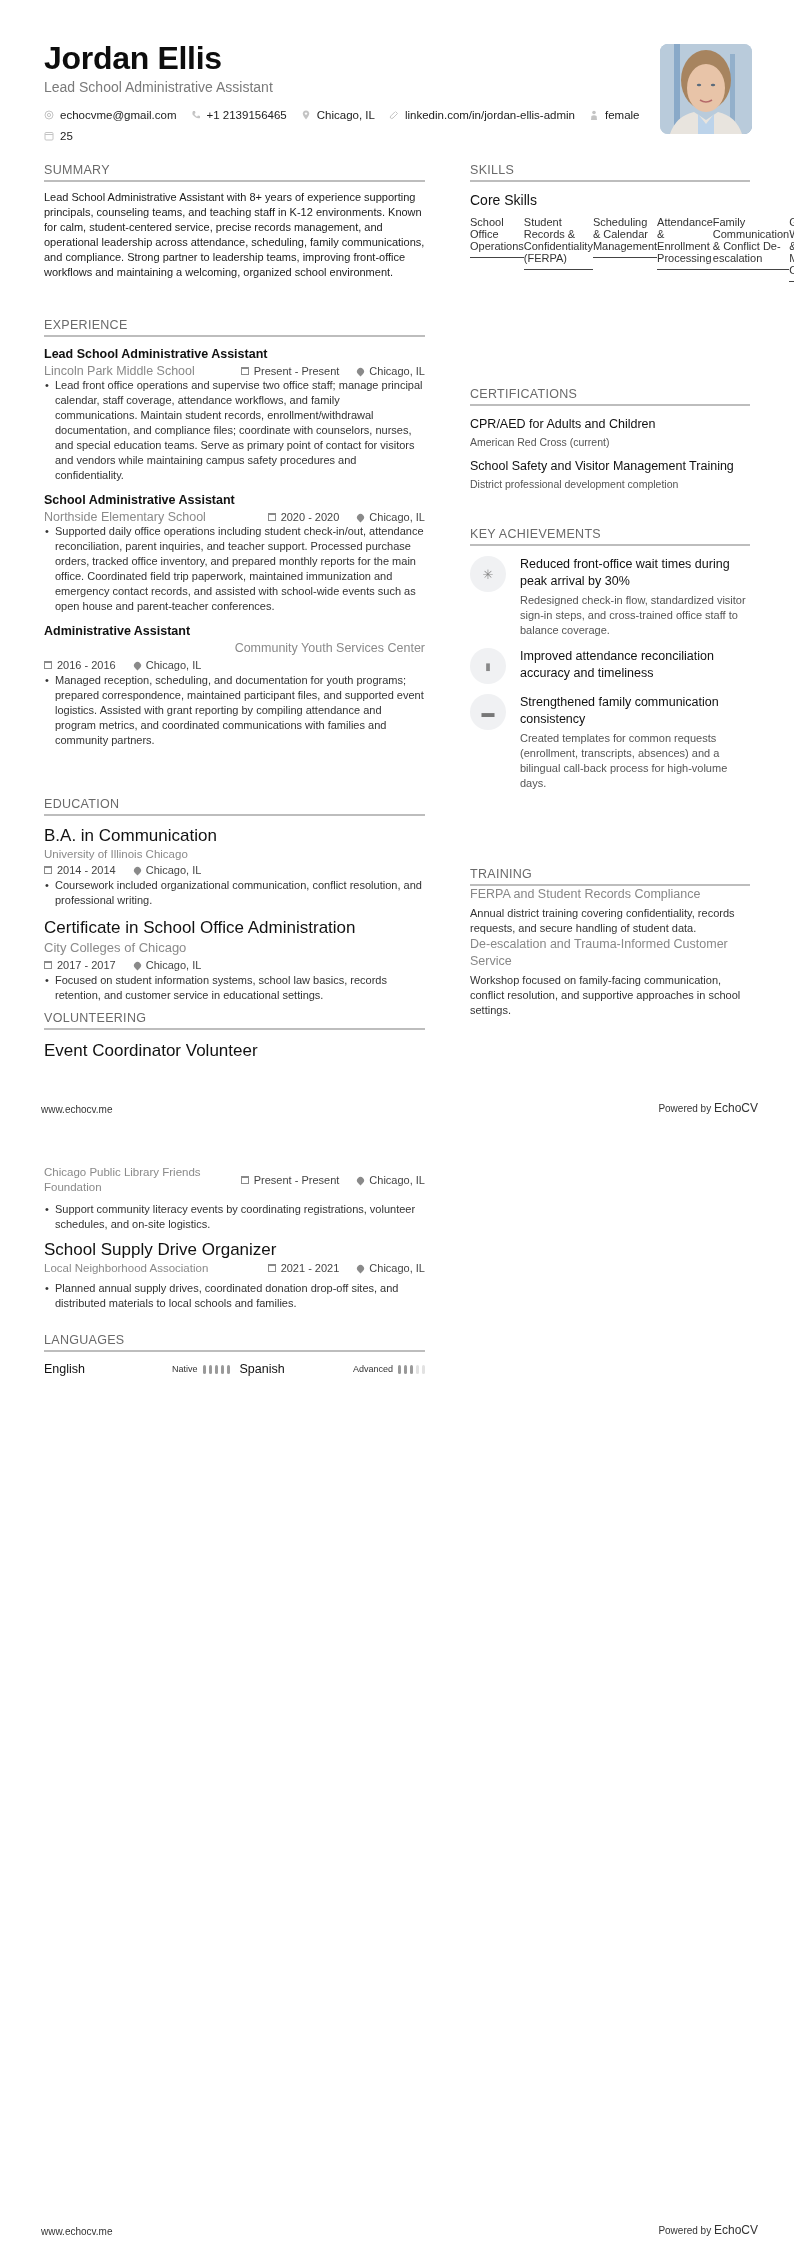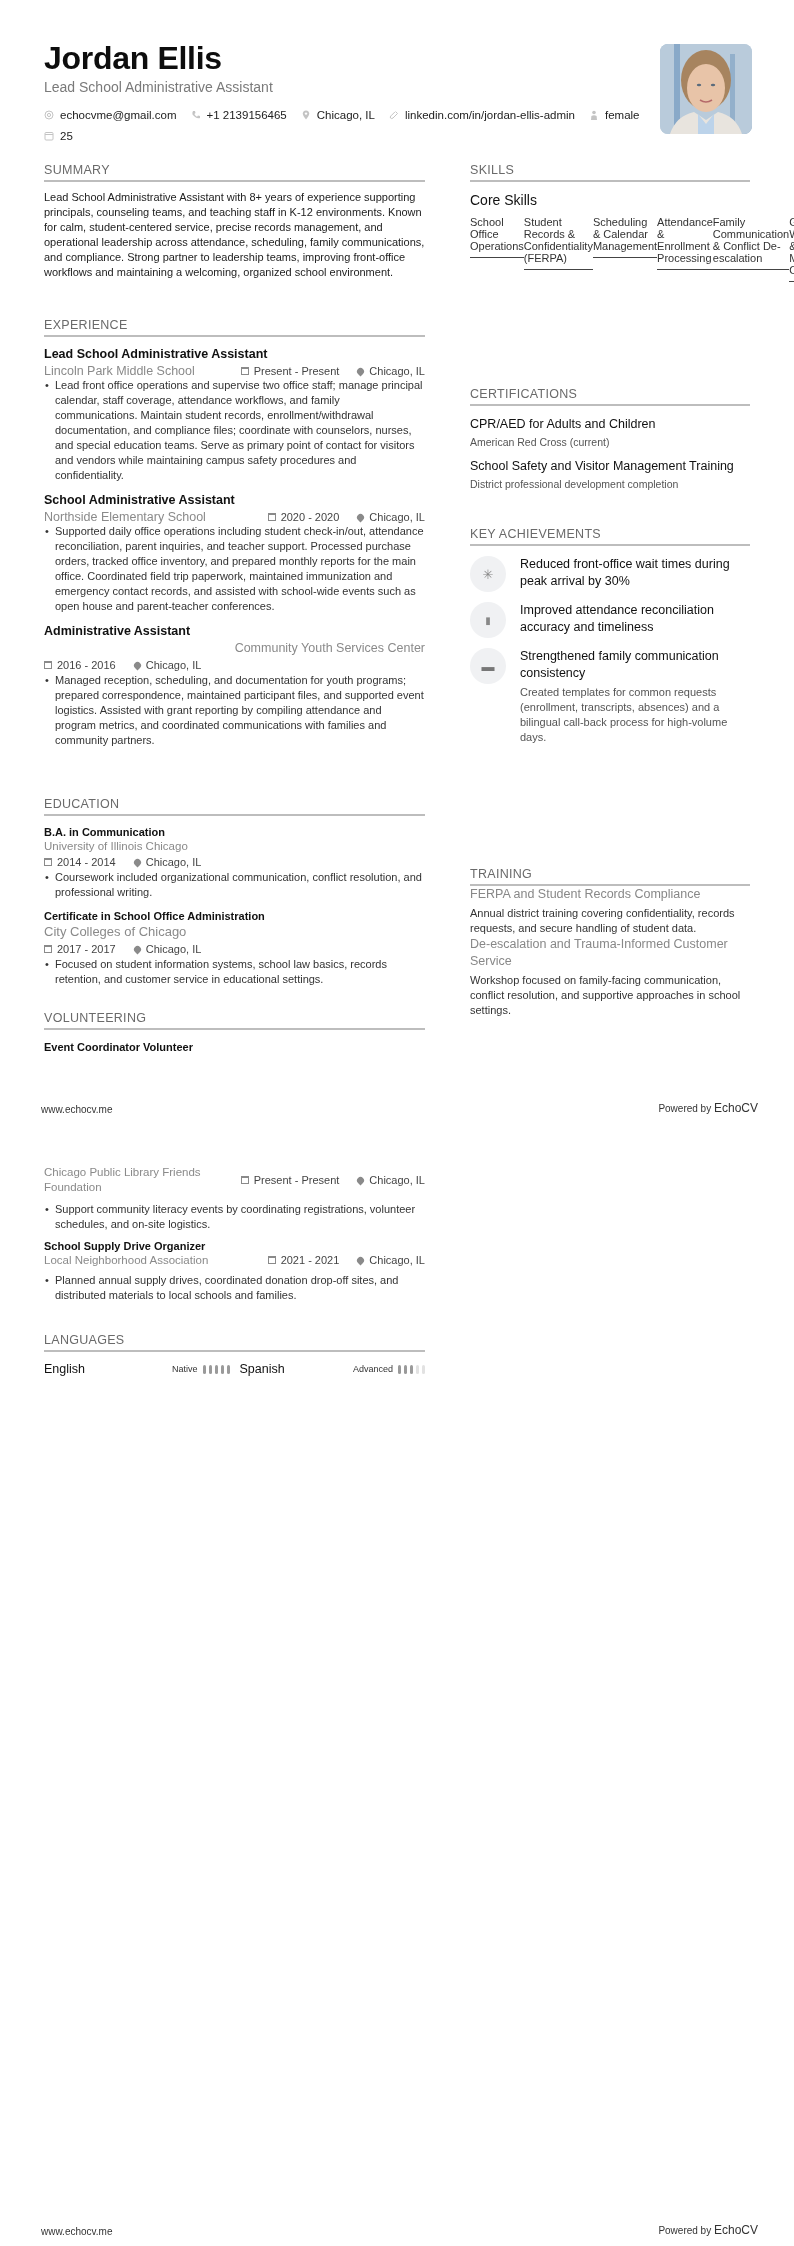--- a/index.html
+++ b/index.html
@@ -15,21 +15,21 @@
   .contact .ic { width: 10px; height: 10px; display: inline-block; color: #b8b8b8; }
   .photo { left: 660px; top: 44px; width: 92px; height: 90px; border-radius: 8px; overflow: hidden;
            background: linear-gradient(135deg, #9fb8cf 0%, #c8d7e4 40%, #8aa5c0 100%); }
 
   
   .sec-h { font-size: 12.5px; color: #6a6a6a; letter-spacing: 0.3px; text-transform: uppercase; padding-bottom: 3px; border-bottom: 2px solid #bdbdbd; }
   .col-l { left: 44px; width: 381px; }
   .col-r { left: 470px; width: 280px; }
   .p { font-size: 11px; line-height: 15px; color: #222; }
   .job-t { font-size: 12.5px; font-weight: 700; color: #111; margin-top: 10px; }
-  .edu-t { font-size: 11px; color: #111; margin-top: 10px; font-weight: bold; }
+  .edu-t { font-size: 17px; color: #111; margin-top: 10px; }
   .org-row { display: flex; align-items: center; justify-content: space-between; margin-top: 3px; }
   .org { font-size: 12.5px; color: #8a8a8a; }
   .meta { display: inline-flex; align-items: center; gap: 18px; font-size: 11px; color: #444; }
   .meta span.it { display: inline-flex; align-items: center; gap: 5px; }
   .cal { width: 8px; height: 8px; border: 1.5px solid #8a8a8a; border-top-width: 2.5px; display: inline-block; }
   .pin { width: 7px; height: 7px; background: #8a8a8a; border-radius: 50% 50% 50% 0; transform: rotate(-45deg); display: inline-block; }
   ul.b { list-style: none; }
   ul.b li { position: relative; padding-left: 11px; font-size: 11px; line-height: 15px; color: #333; }
   ul.b li::before { content: "•"; position: absolute; left: 1px; top: 0; color: #333; }
 
@@ -253,20 +253,21 @@
   <div class="cert-t">School Safety and Visitor Management Training</div>
   <div class="cert-s">District professional development completion</div>
 </div>
 
 <div class="abs col-r" style="top:527px">
   <div class="sec-h">KEY ACHIEVEMENTS</div>
   <div class="ach">
     <div class="ach-ic">✳</div>
     <div>
       <div class="ach-t">Reduced front-office wait times during peak arrival by 30%</div>
+      <div class="ach-d">Redesigned check-in flow, standardized visitor sign-in steps, and cross-trained office staff to balance coverage.</div>
     </div>
   </div>
   <div class="ach">
     <div class="ach-ic" style="font-size:10px">▮</div>
     <div>
       <div class="ach-t">Improved attendance reconciliation accuracy and timeliness</div>
     </div>
   </div>
   <div class="ach">
     <div class="ach-ic" style="color:#777">▬</div>

